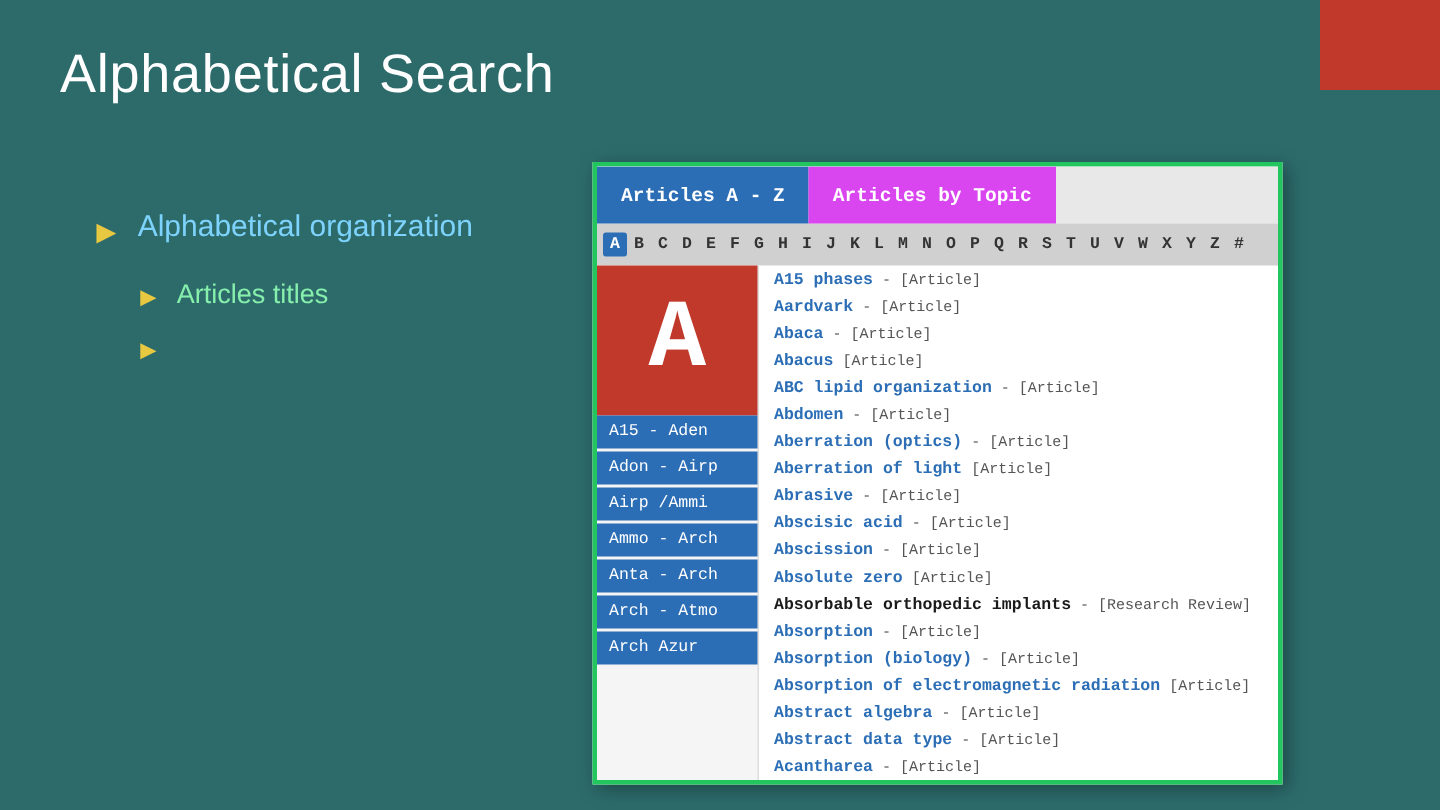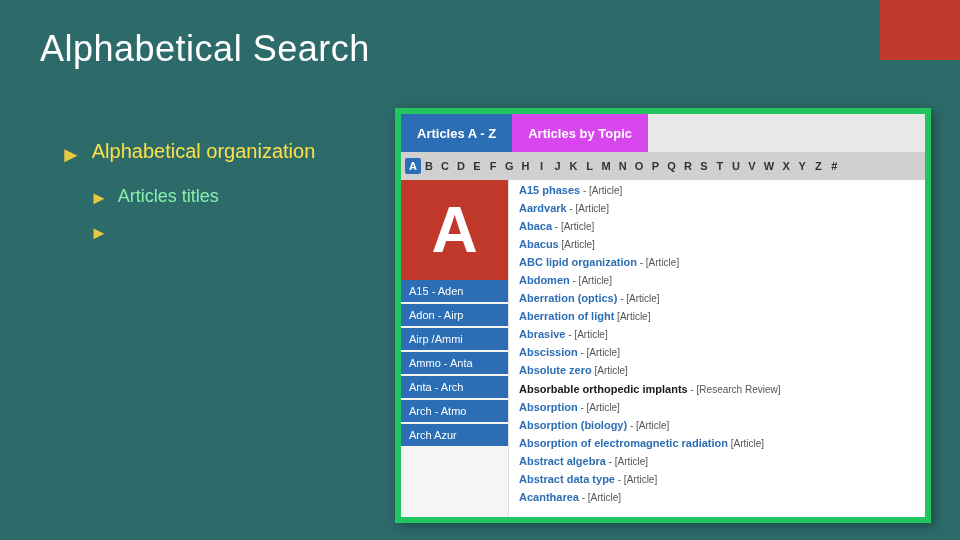--- a/index.html
+++ b/index.html
@@ -50,21 +50,21 @@
 
     .bullet-arrow {
       color: #e8c840;
       font-size: 22px;
       margin-right: 10px;
       margin-top: 2px;
       flex-shrink: 0;
     }
 
     .bullet-text {
-      color: #fde047;
+      color: #7dd3fc;
       font-size: 20px;
       font-weight: 400;
     }
 
     .sub-bullet-item {
       display: flex;
       align-items: flex-start;
       margin-bottom: 12px;
       margin-left: 30px;
     }
@@ -80,26 +80,27 @@
     .sub-bullet-text {
       color: #86efac;
       font-size: 18px;
     }
 
     
     .screenshot-panel {
       position: absolute;
       top: 108px;
       left: 395px;
-      width: 536px;
+      width: 460px;
       height: 415px;
       background: #ffffff;
-      border: 6px solid #22c55e;
+      border: 3px solid #22c55e;
       overflow: hidden;
       box-shadow: 3px 3px 12px rgba(0,0,0,0.35);
+      font-family: Liberation Mono, monospace;
     }
 
     
     .tabs-row {
       display: flex;
       background: #e8e8e8;
       height: 38px;
       align-items: stretch;
     }
 
@@ -274,36 +275,37 @@
       <span class="alpha-letter">#</span>
     </div>
 
   <div class="content-area">
 
     <div class="letter-sidebar">
       <div class="big-letter-box">A</div>
     <div class="letter-group">A15 - Aden</div>
         <div class="letter-group">Adon - Airp</div>
         <div class="letter-group">Airp  /Ammi</div>
-        <div class="letter-group">Ammo - Anta</div>
+        <div class="letter-group">Ammo - Arch</div>
         <div class="letter-group">Anta - Arch</div>
         <div class="letter-group">Arch - Atmo</div>
         <div class="letter-group">Arch  Azur</div>
       </div>
 
     <div class="articles-list">
     <div class="article-item"><span class="article-title">A15 phases</span><span class="article-type"> - [Article]</span></div>
         <div class="article-item"><span class="article-title">Aardvark</span><span class="article-type"> - [Article]</span></div>
         <div class="article-item"><span class="article-title">Abaca</span><span class="article-type"> - [Article]</span></div>
         <div class="article-item"><span class="article-title">Abacus</span><span class="article-type"> [Article]</span></div>
         <div class="article-item"><span class="article-title">ABC lipid organization</span><span class="article-type"> - [Article]</span></div>
         <div class="article-item"><span class="article-title">Abdomen</span><span class="article-type"> - [Article]</span></div>
         <div class="article-item"><span class="article-title">Aberration (optics)</span><span class="article-type"> - [Article]</span></div>
         <div class="article-item"><span class="article-title">Aberration of light</span><span class="article-type"> [Article]</span></div>
         <div class="article-item"><span class="article-title">Abrasive</span><span class="article-type"> - [Article]</span></div>
+        <div class="article-item"><span class="article-title">Abscisic acid</span><span class="article-type"> - [Article]</span></div>
         <div class="article-item"><span class="article-title">Abscission</span><span class="article-type"> - [Article]</span></div>
         <div class="article-item"><span class="article-title">Absolute zero</span><span class="article-type"> [Article]</span></div>
         <div class="article-item"><span class="article-title-bold">Absorbable orthopedic implants</span><span class="article-type"> - [Research Review]</span></div>
         <div class="article-item"><span class="article-title">Absorption</span><span class="article-type"> - [Article]</span></div>
         <div class="article-item"><span class="article-title">Absorption (biology)</span><span class="article-type"> - [Article]</span></div>
         <div class="article-item"><span class="article-title">Absorption of electromagnetic radiation</span><span class="article-type"> [Article]</span></div>
         <div class="article-item"><span class="article-title">Abstract algebra</span><span class="article-type"> - [Article]</span></div>
         <div class="article-item"><span class="article-title">Abstract data type</span><span class="article-type"> - [Article]</span></div>
         <div class="article-item"><span class="article-title">Acantharea</span><span class="article-type"> - [Article]</span></div>
       </div>

